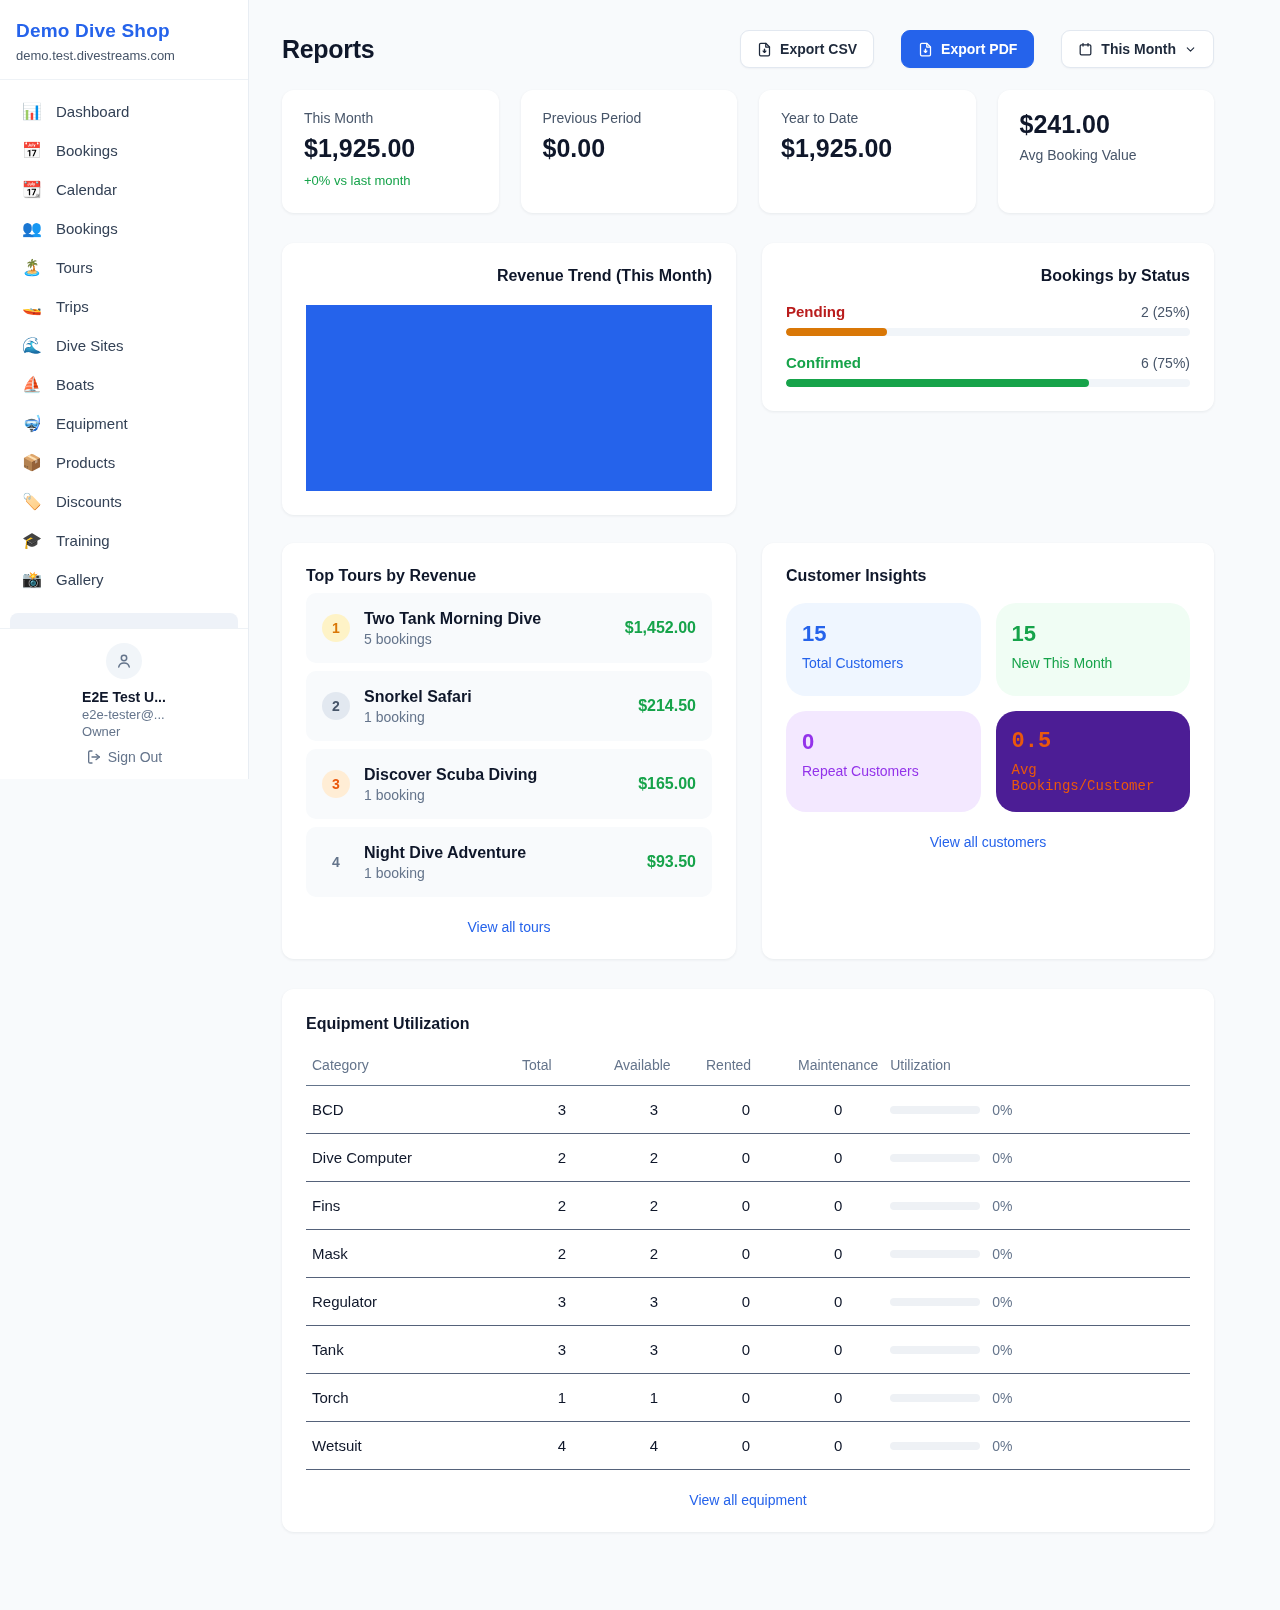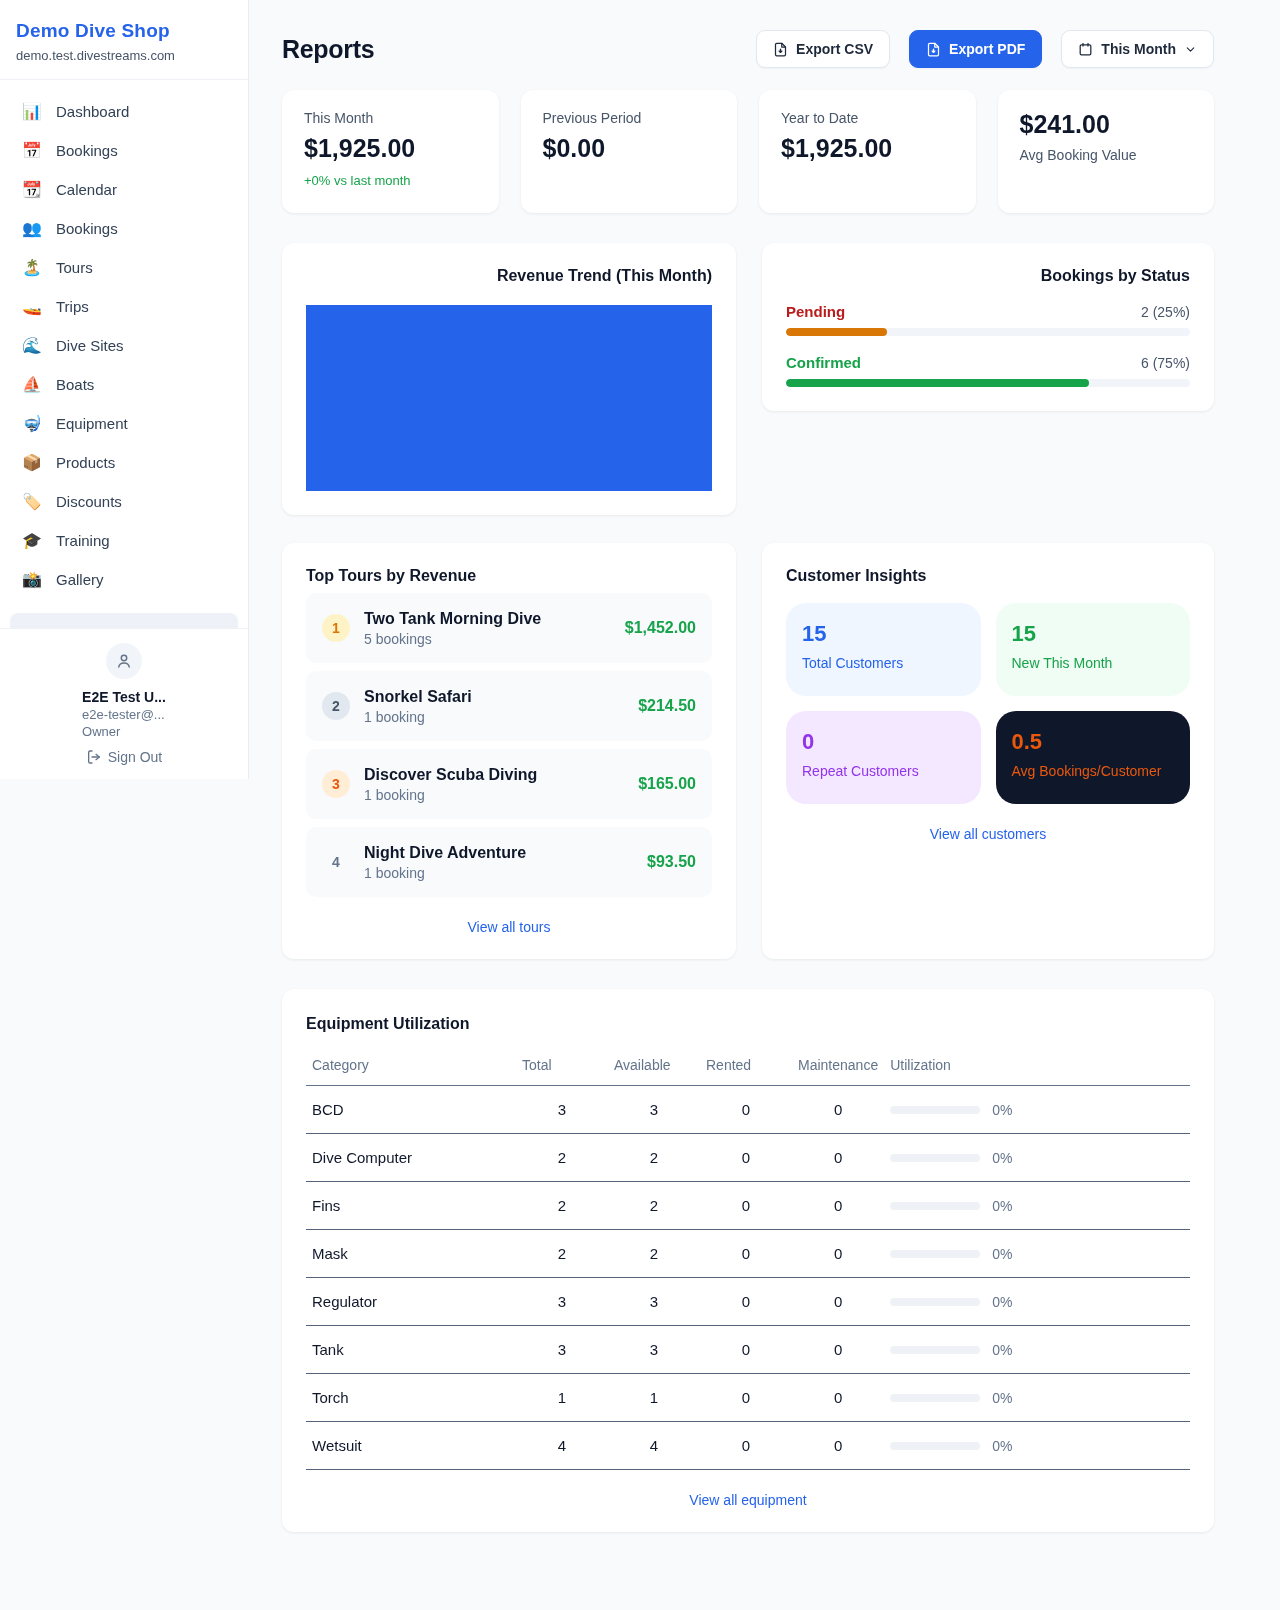--- a/index.html
+++ b/index.html
@@ -20,21 +20,21 @@
   .avatar { width:36px; height:36px; border-radius:50%; background:#f1f5f9; display:flex; align-items:center; justify-content:center; color:#64748b; flex:none; }
   .user-block { flex:1; min-width:0; }
   .user-name { font-size:14px; font-weight:700; color:#0f172a; }
   .user-email, .user-role { font-size:13px; color:#64748b; margin-top:2px; }
   .signout { display:flex; align-items:center; gap:6px; color:#64748b; font-size:14px; cursor:pointer; white-space:nowrap; }
 
   
   .main { position:absolute; left:282px; top:0; width:932px; }
   .page-head { display:flex; align-items:center; justify-content:space-between; margin-top:30px; }
   .page-title { font-size:25px; font-weight:800; letter-spacing:-.3px; }
-  .head-actions { display:flex; gap:19px;justify-content:flex-end; }
+  .head-actions { display:flex; gap:27px;justify-content:flex-end; }
   .btn { display:flex; align-items:center; gap:8px; height:38px; padding:0 16px; border-radius:9px; font-size:14px; font-weight:600; cursor:pointer; border:1px solid #e2e8f0; background:#fff; color:#1e293b; box-shadow:0 1px 2px rgba(16,24,40,.04); }
   .btn-primary { background:#2563eb; border-color:#2563eb; color:#fff; }
 
   
   .stats { display:grid; grid-template-columns:repeat(4,1fr); gap:22px; margin-top:22px; }
   .card { background:#fff; border-radius:12px; box-shadow:0 1px 3px rgba(16,24,40,.07); }
   .stat-card { padding:20px 22px; min-height:123px; }
   .stat-label { font-size:14px; color:#475569; }
   .stat-value { font-size:25px; font-weight:800; color:#0f172a; margin-top:8px; }
   .stat-delta { font-size:13px; color:#16a34a; margin-top:10px; }
@@ -73,21 +73,21 @@
   .tour-amount { font-size:16px; font-weight:700; color:#16a34a; white-space:nowrap; }
   .view-link { display:block; text-align:center; color:#2563eb; font-size:14px; margin-top:22px; cursor:pointer; text-decoration:none; }
 
   .insight-grid { display:grid; grid-template-columns:1fr 1fr; gap:15px; margin-top:18px; }
   .insight-box { border-radius:20px; padding:18px 16px; min-height:93px; }
   .insight-value { font-size:22px; font-weight:800; }
   .insight-label { font-size:14px; margin-top:8px; }
   .ib-blue { background:#eff6ff; } .ib-blue .insight-value,.ib-blue .insight-label { color:#2563eb; }
   .ib-green { background:#f0fdf4; } .ib-green .insight-value,.ib-green .insight-label { color:#16a34a; }
   .ib-purple { background:#f3e8ff; } .ib-purple .insight-value,.ib-purple .insight-label { color:#9333ea; }
-  .ib-orange { background:#0f172a; } .ib-orange .insight-value,.ib-orange .insight-label { color:#ea580c; }
+  .ib-orange { background:#4c1d95;font-family:Liberation Mono, monospace; } .ib-orange .insight-value,.ib-orange .insight-label { color:#ea580c; }
 
   
   .equip-card { margin-top:30px; padding:26px 24px 24px 24px; margin-bottom:75px; }
   table.equip { width:100%; border-collapse:collapse; margin-top:14px; }
   table.equip th { text-align:left; font-size:14px; font-weight:400; color:#64748b; padding:10px 6px 12px 6px; border-bottom:1px solid #64748b; }
   table.equip td { font-size:15px; color:#0f172a; padding:15px 6px; border-bottom:1px solid #55627a; }
   table.equip tr:last-child td { border-bottom:1px solid #55627a; }
   th.num, td.num { text-align:center; width:92px; }
   th.cat, td.cat { width:210px; }
   td.cat { font-weight:500; }

